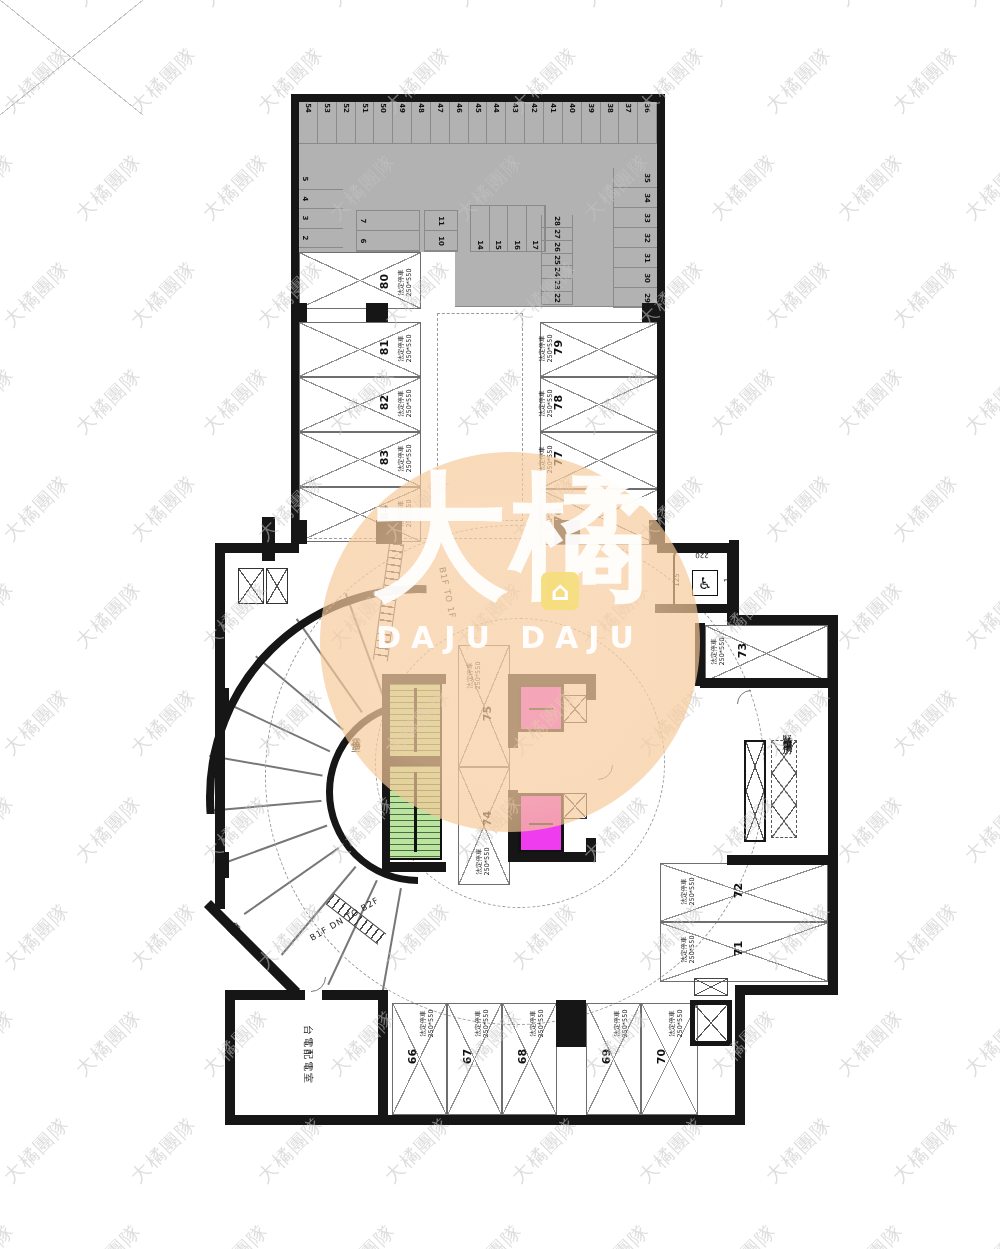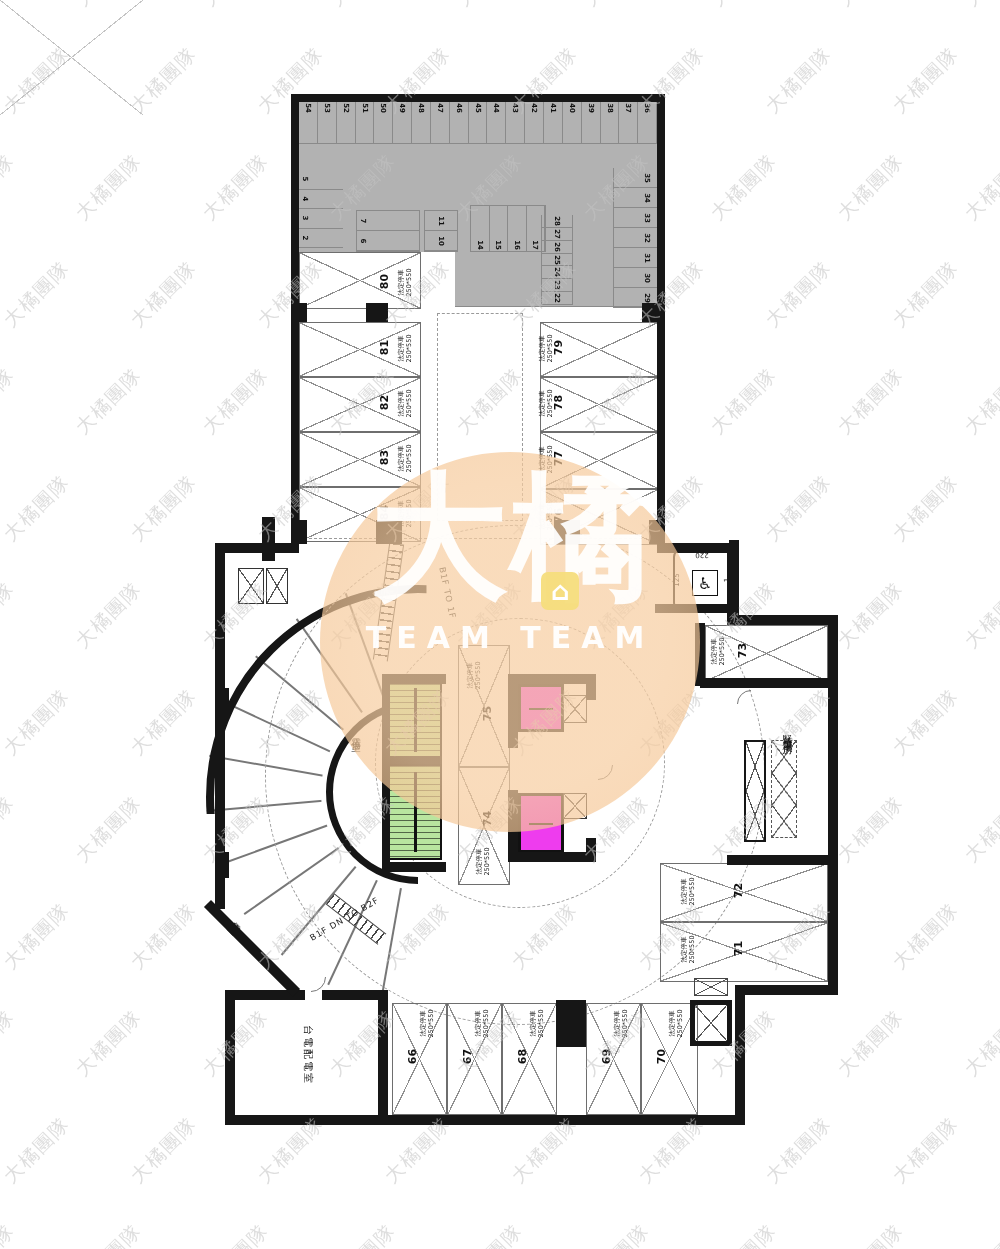--- a/index.html
+++ b/index.html
@@ -60,21 +60,21 @@
 
   <div class="abs" id="logo-circle" style="left:320px;top:452px;width:380px;height:380px;border-radius:50%;z-index:9;
               background:radial-gradient(circle, rgba(247,206,162,0.72) 55%, rgba(242,186,128,0.6) 100%);"></div>
   <div class="abs" style="left:330px;top:458px;width:360px;height:160px;z-index:10;text-align:center;line-height:160px;
               font-size:138px;font-weight:bold;color:rgba(255,255,255,0.93);letter-spacing:2px;">大橘</div>
   <div class="abs" style="left:541px;top:572px;width:38px;height:38px;background:rgba(246,221,124,0.95);border-radius:7px;z-index:10;
               display:flex;align-items:center;justify-content:center;">
     <span style="color:#fff;font-size:26px;font-weight:bold;">⌂</span>
   </div>
   <div class="abs" style="left:330px;top:620px;width:360px;z-index:10;text-align:center;font-size:30px;font-weight:bold;
-              color:rgba(255,255,255,0.95);letter-spacing:10px;">TEAM TEAM</div>
+              color:rgba(255,255,255,0.95);letter-spacing:10px;">DAJU DAJU</div>
 
 <div class="gray" style="left: 299px; top: 102px; width: 358px; height: 150px; background: rgb(178, 178, 178);"></div>
     <div class="gray" style="left: 455px; top: 252px; width: 202px; height: 55px; background: rgb(178, 178, 178); border-bottom: 1px solid rgb(138, 138, 138);"></div>
     <div style="position: absolute; left: 299px; top: 102px; width: 358px; height: 42px; display: flex; flex-direction: row; z-index: 3; border-bottom: 1px solid rgb(138, 138, 138);">
       <div style="flex: 1 1 0%; display: flex; overflow: visible; border-right: 1px solid rgb(138, 138, 138); justify-content: center; align-items: flex-start; padding-top: 2px;">
         <span class="mnum">54</span>
       </div>
       <div style="flex: 1 1 0%; display: flex; overflow: visible; border-right: 1px solid rgb(138, 138, 138); justify-content: center; align-items: flex-start; padding-top: 2px;">
         <span class="mnum">53</span>
       </div>

